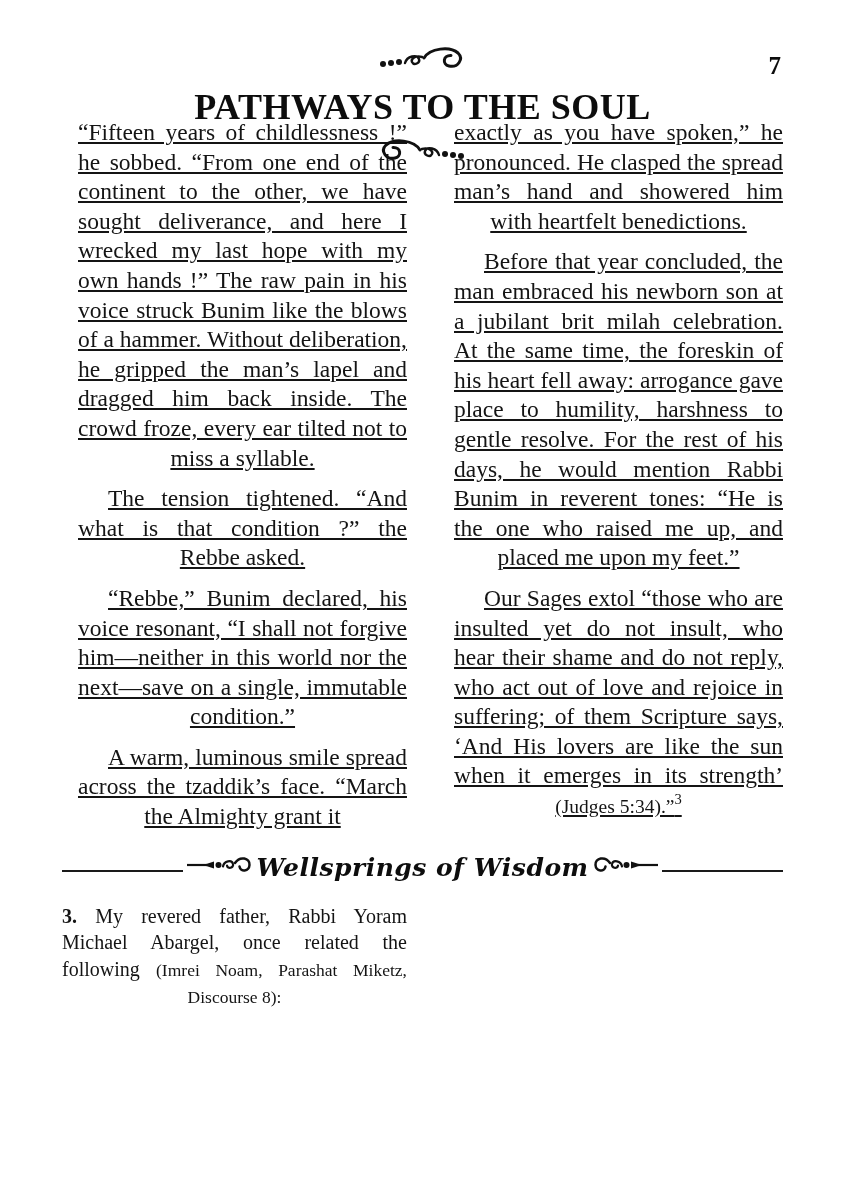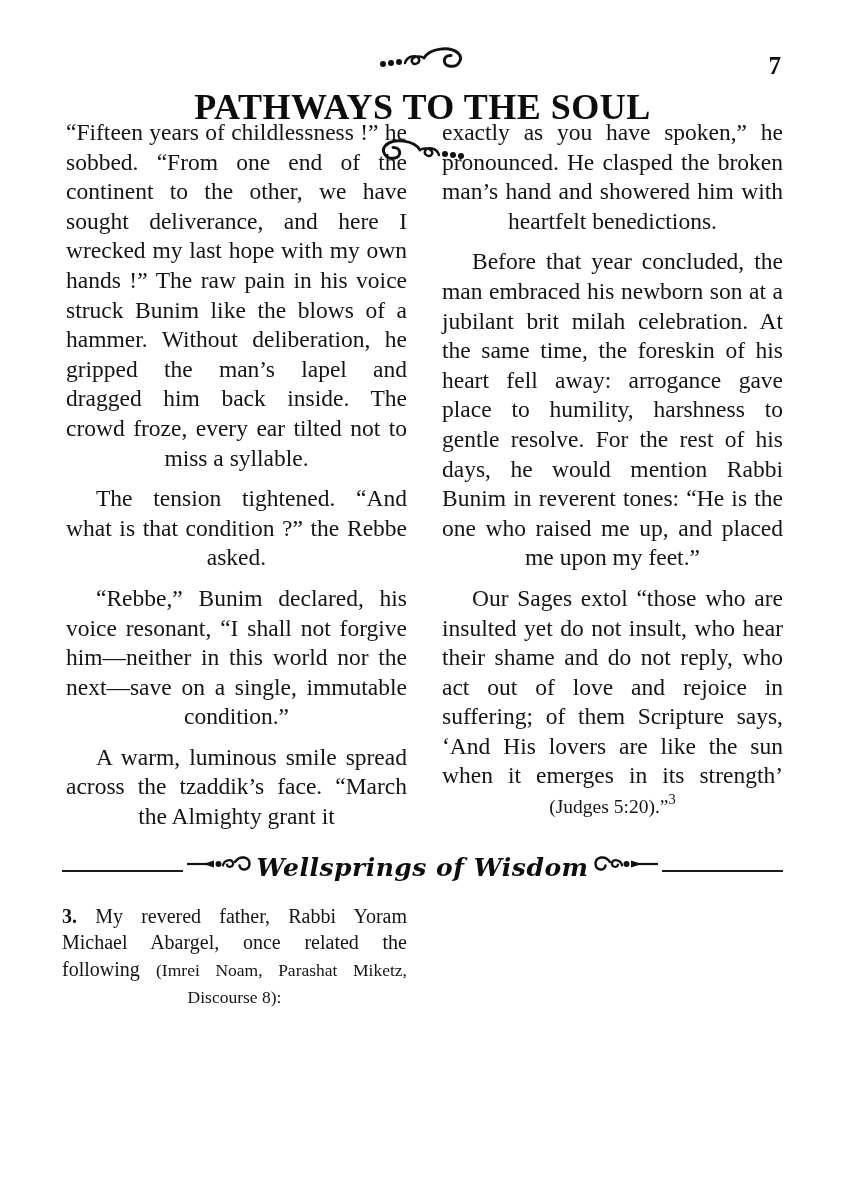--- a/index.html
+++ b/index.html
@@ -23,35 +23,36 @@
   }
   .subtitle{
     text-align:center;font-size:20px;font-weight:bold;
     margin-top:8px;color:#0d0d0d;
   }
 
   
   .columns{display:flex;gap:31px;margin-top:28px;}
   .col{width:345px;}
   .col p{
-    font-size:23.5px;line-height:29.6px;margin:0 0 11px 4px;
+    font-size:23.5px;line-height:29.6px;margin:0 0 11px 16px;
     text-align:justify;text-align-last:center;
     text-indent:30px;
+    text-decoration:underline;
   }
   .col p.no-indent{text-indent:0;}
   .col p.last-left{text-align-last:left;}
   .cite{font-size:19.5px;}
   sup{font-size:0.62em;line-height:0;vertical-align:super;}
 
   
   .divider{position:relative;margin-top:10px;height:36px;}
   .divider .rule{position:absolute;left:0;right:0;top:17px;border-top:2px solid #1a1a1a;}
   .divider .label-wrap{position:relative;text-align:center;}
   .divider .label-inner{
-    display:inline-flex;align-items:flex-start;gap:5px;
+    display:inline-flex;align-items:center;gap:5px;
     background:#ffffff;padding:0 4px;
   }
   .divider .label{
     font-family:"DejaVu Serif", serif;
     font-size:25px;font-weight:bold;font-style:italic;
     letter-spacing:0.5px;color:#0d0d0d;white-space:nowrap;
   }
 
   
   .footnotes{display:flex;gap:31px;margin-top:14px;}
@@ -99,23 +100,23 @@
   </div>
 
   <div class="columns">
     <div class="col">
       <p class="no-indent">“Fifteen years of childlessness !” he sobbed. “From one end of the continent to the other, we have sought deliverance, and here I wrecked my last hope with my own hands !” The raw pain in his voice struck Bunim like the blows of a hammer. Without deliberation, he gripped the man’s lapel and dragged him back inside. The crowd froze, every ear tilted not to miss a syllable.</p>
       <p>The tension tightened. “And what is that condition ?” the Rebbe asked.</p>
       <p>“Rebbe,” Bunim declared, his voice resonant, “I shall not forgive him—neither in this world nor the next—save on a single, immutable condition.”</p>
       <p>A warm, luminous smile spread across the tzaddik’s face. “March the Almighty grant it</p>
     </div>
     <div class="col">
-      <p class="no-indent">exactly as you have spoken,” he pronounced. He clasped the broken man’s hand and showered him with heartfelt benedictions.</p>
+      <p class="no-indent">exactly as you have spoken,” he pronounced. He clasped the spread man’s hand and showered him with heartfelt benedictions.</p>
       <p>Before that year concluded, the man embraced his newborn son at a jubilant brit milah celebration. At the same time, the foreskin of his heart fell away: arrogance gave place to humility, harshness to gentle resolve. For the rest of his days, he would mention Rabbi Bunim in reverent tones: “He is the one who raised me up, and placed me upon my feet.”</p>
-      <p><span>Our Sages extol “those who are insulted yet do not insult, who hear their shame and do not reply, who act out of love and rejoice in suffering; of them Scripture says, ‘And His lovers are like the sun when it emerges in its strength’ </span><span class="cite">(Judges 5:20).”</span><sup>3</sup></p>
+      <p><span>Our Sages extol “those who are insulted yet do not insult, who hear their shame and do not reply, who act out of love and rejoice in suffering; of them Scripture says, ‘And His lovers are like the sun when it emerges in its strength’ </span><span class="cite">(Judges 5:34).”</span><sup>3</sup></p>
     </div>
   </div>
 
   <div class="divider">
     <div class="rule"></div>
     <div class="label-wrap">
       <span class="label-inner">
         <span class="flourish">
           <svg width="64" height="22" viewBox="0 0 64 22">
             <path d="M0 11 H20" stroke="#111" stroke-width="2.2"></path>

